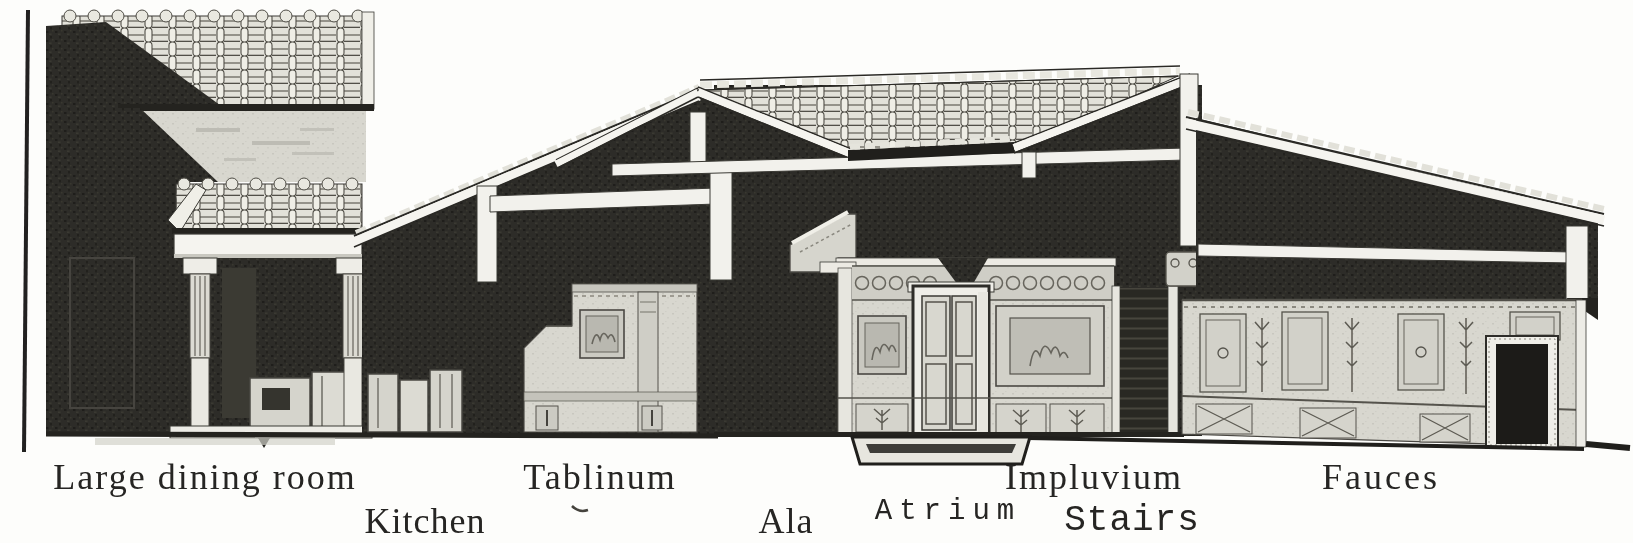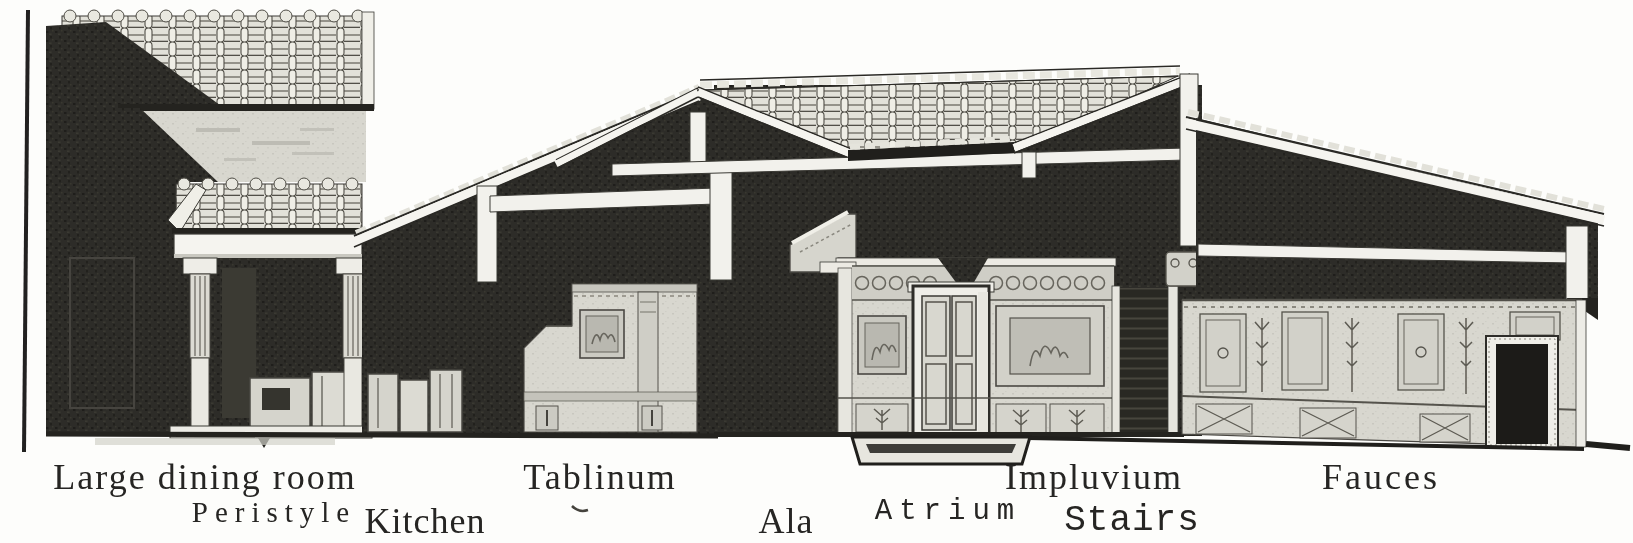--- a/index.html
+++ b/index.html
@@ -353,16 +353,15 @@
   <path d="M572,506 q7,7 16,4" fill="none" stroke="#45433d" stroke-width="2.5"></path>
 </svg>
 
 <div class="lbl ls2" style="left:205px; top:462px;">Large dining room</div>
 <div class="lbl ls1" style="left:425px; top:462px;">Kitchen</div>
 <div class="lbl ls2" style="left:600px; top:462px;">Tablinum</div>
 <div class="lbl ls1" style="left:786px; top:462px;">Ala</div>
 <div class="lbl ls2" style="left:1046px; top:462px;margin-left:48px;">Impluvium</div>
 <div class="lbl ls1" style="left:1132px; top:462px;font-family:Liberation Mono, monospace;">Stairs</div>
 <div class="lbl ls3" style="left:1368px; top:462px;margin-left:13px;">Fauces</div>
-<div class="lbl wide" style="left:274px; top:497px;">Peristyle</div>
 <div class="lbl wide" style="left:948px; top:497px;font-family:Liberation Mono, monospace;">Atrium</div>
 
 </div>
 
 </body></html>

